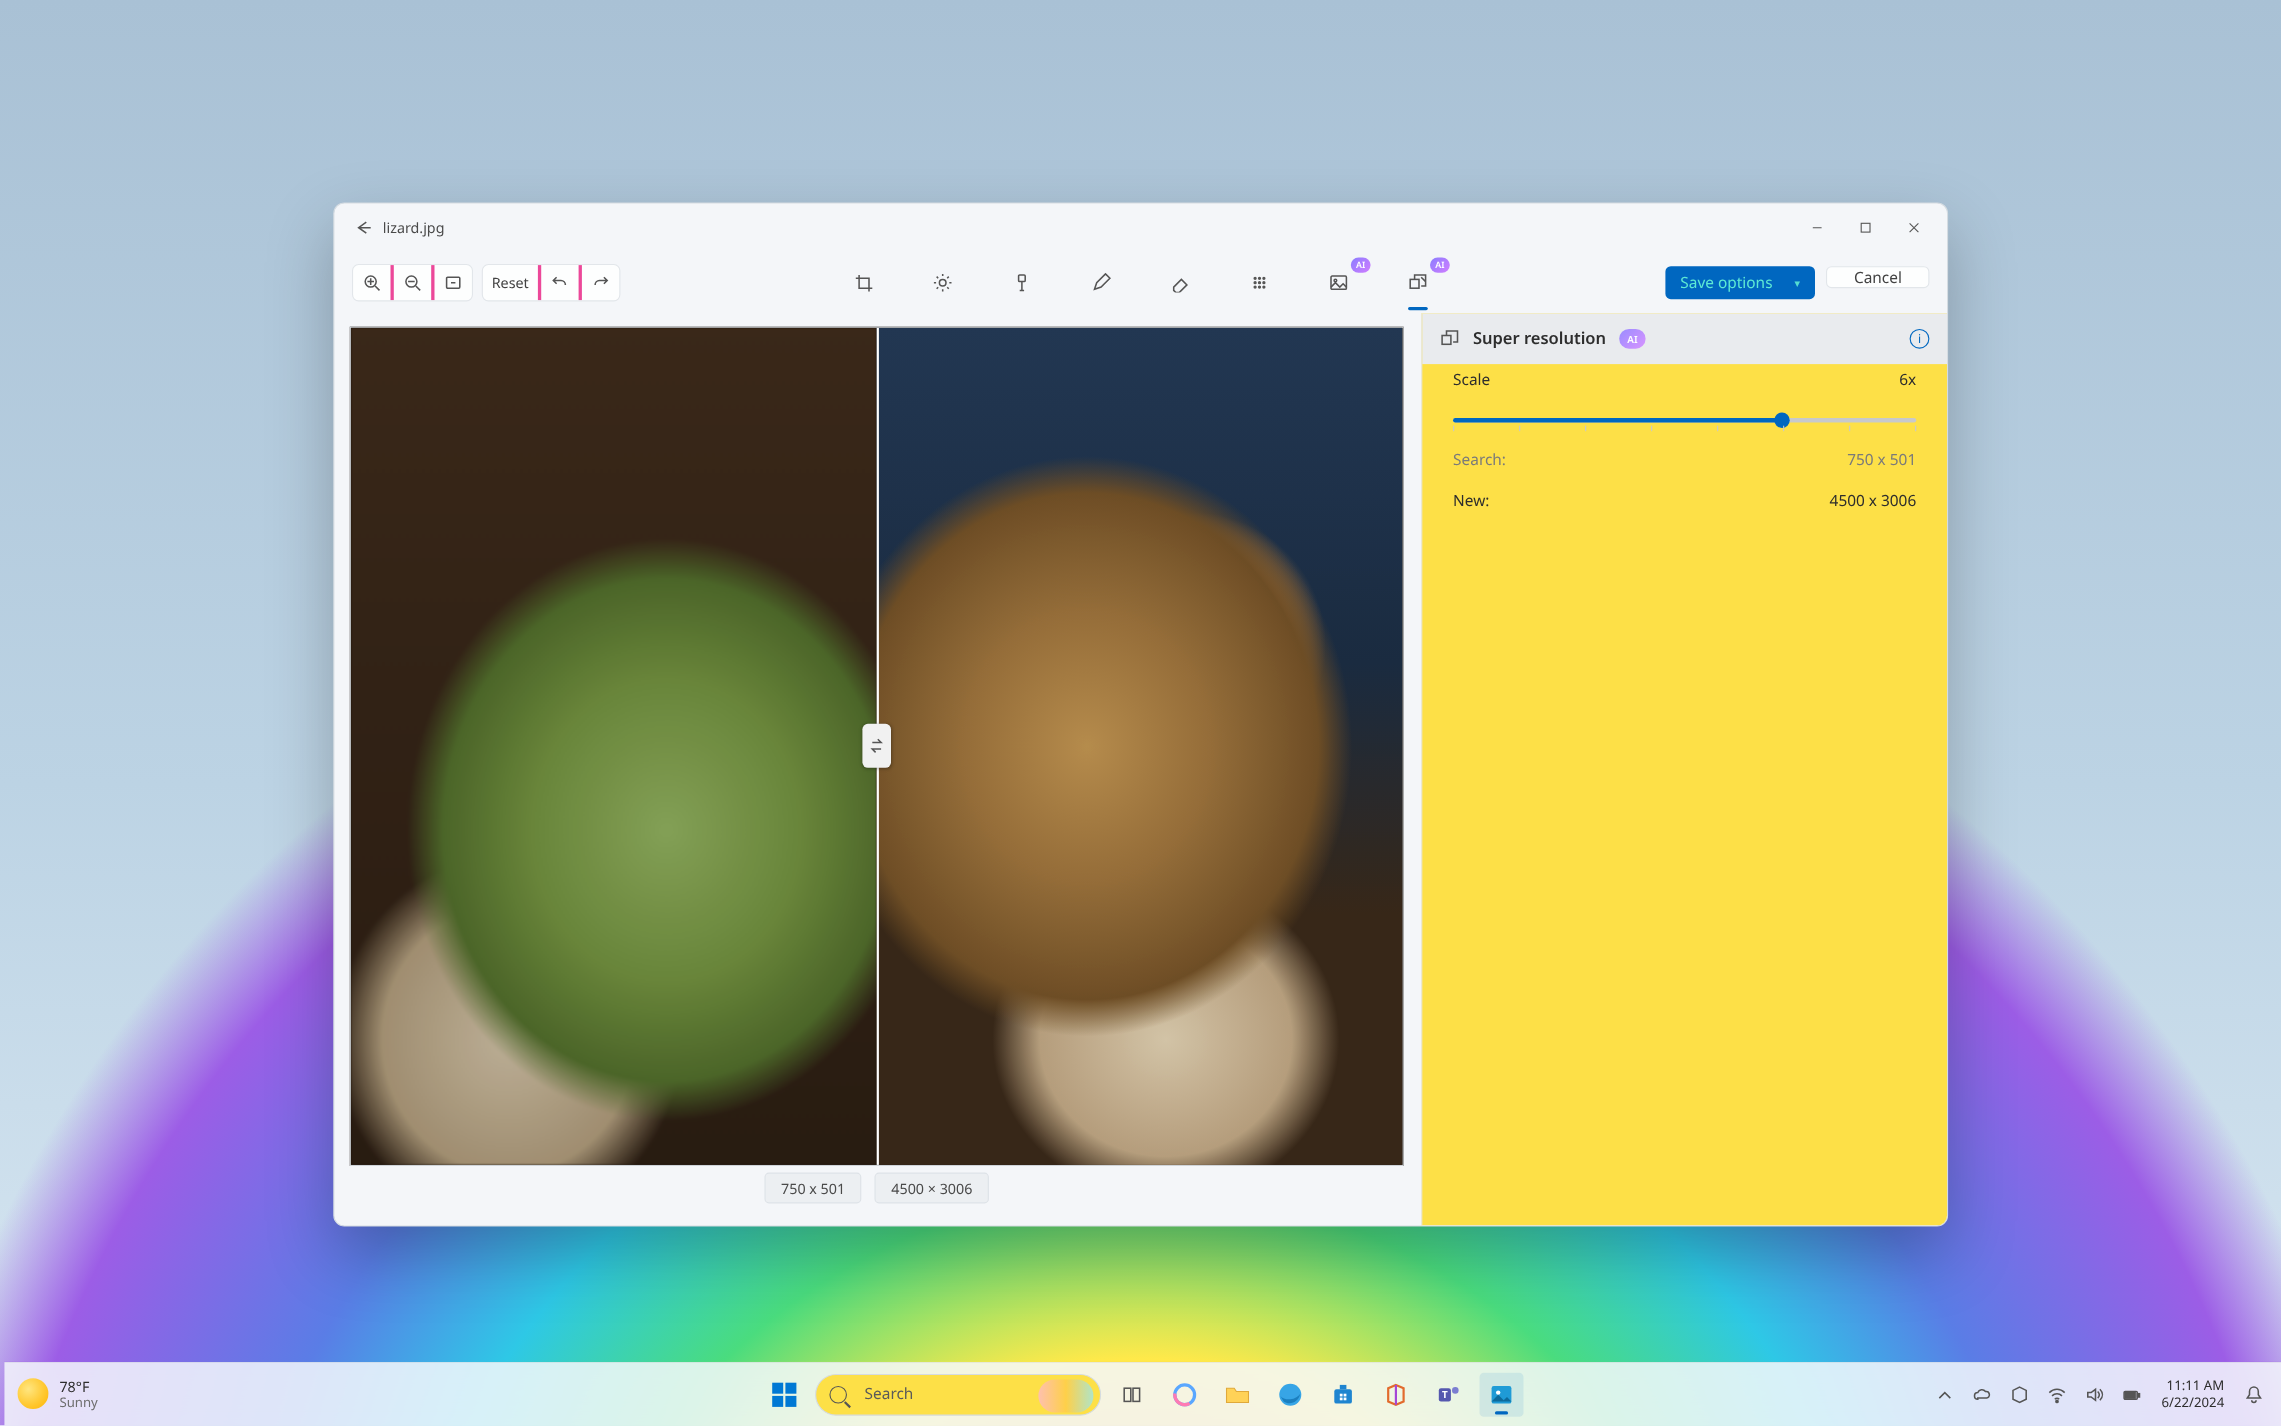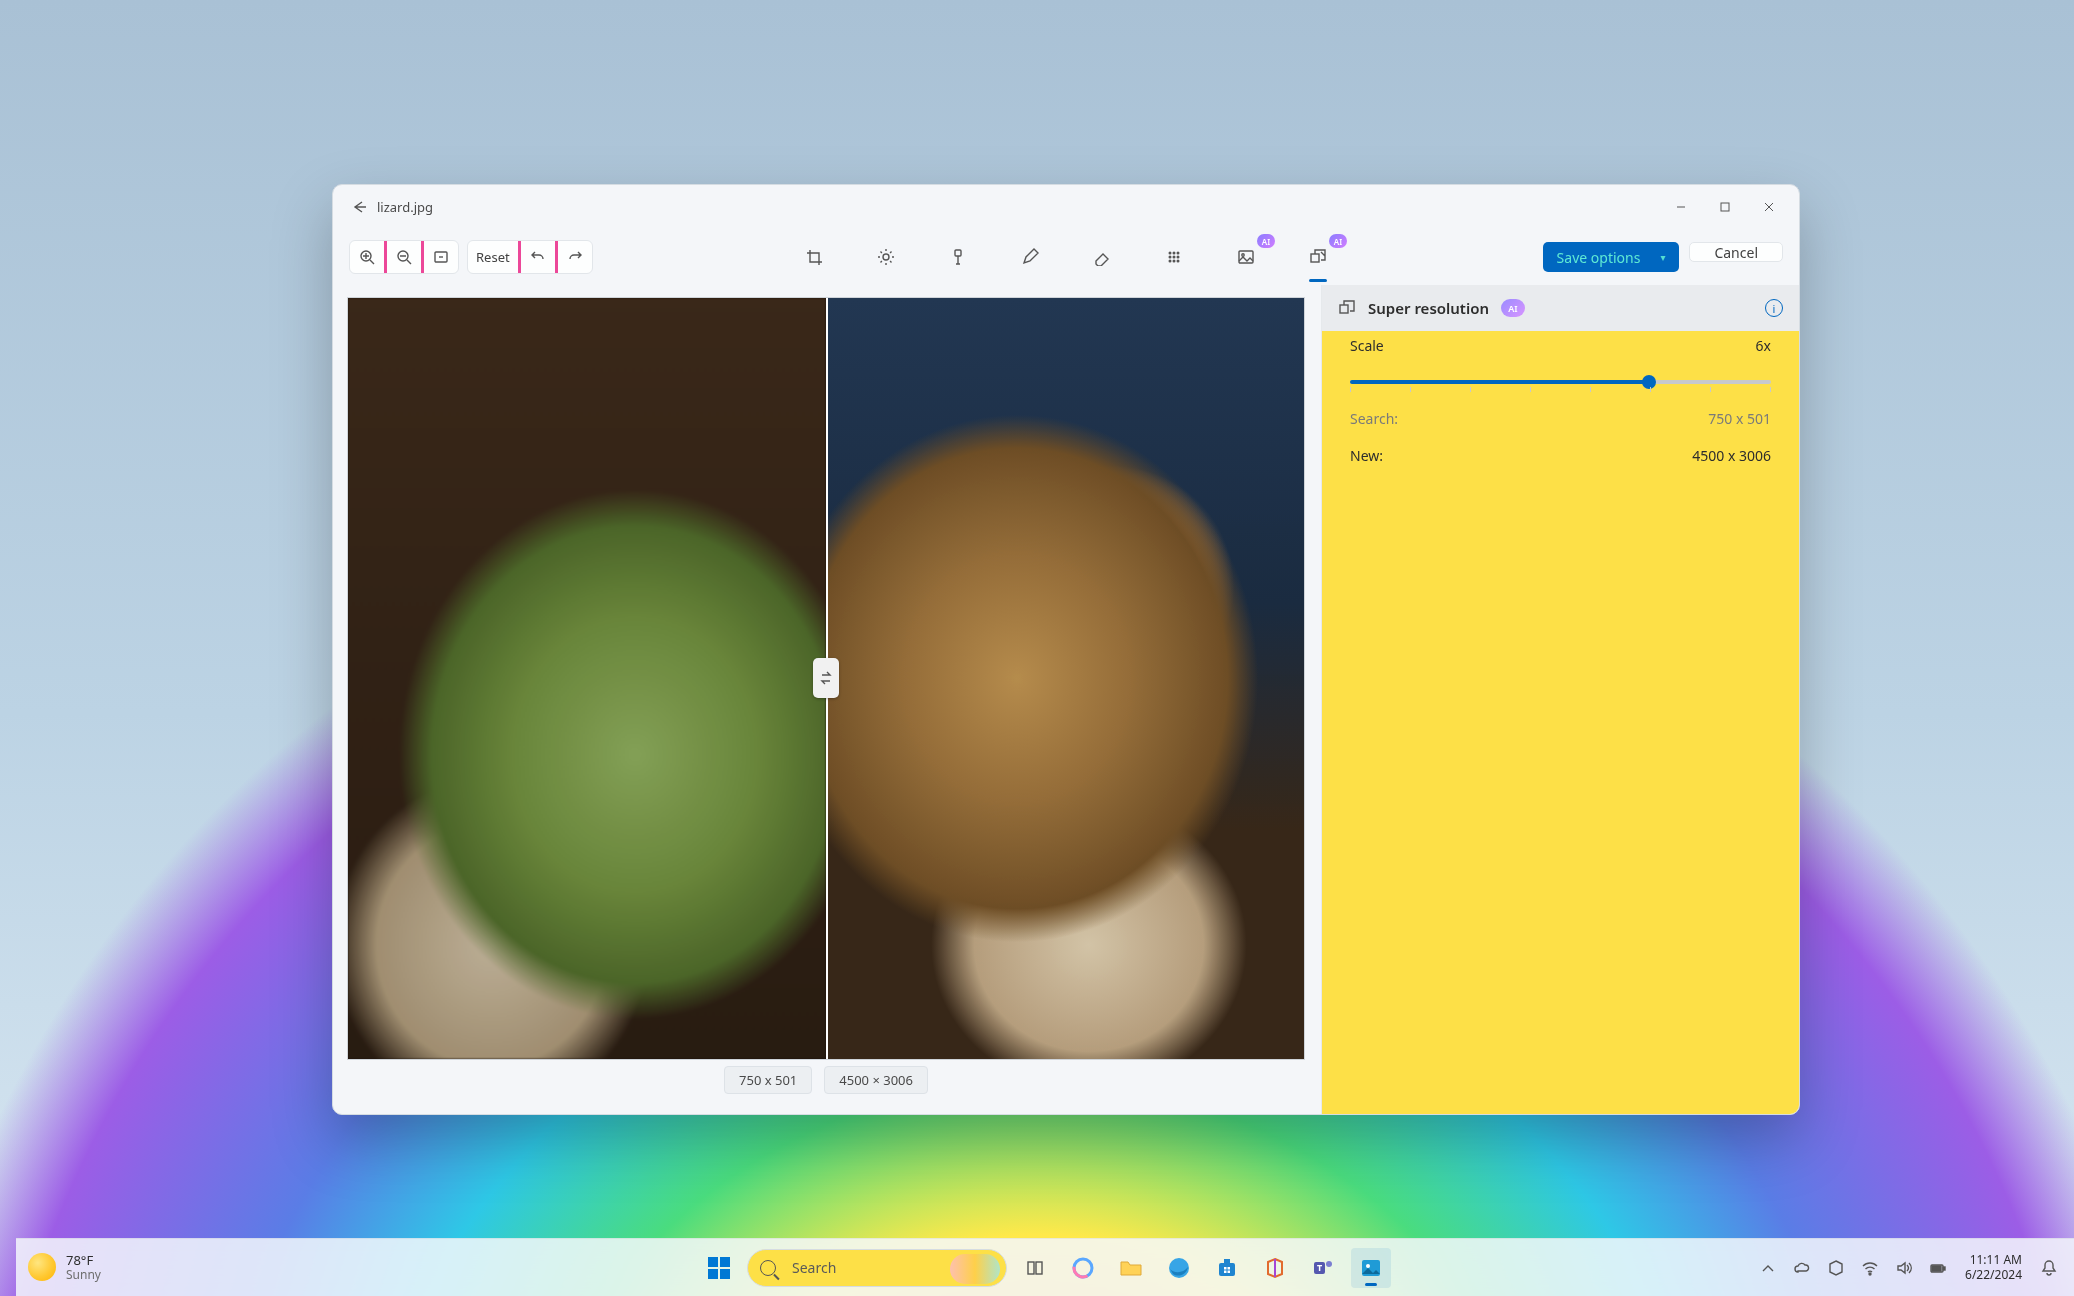--- a/index.html
+++ b/index.html
@@ -23,21 +23,20 @@
     position: absolute;
     left: 303px; top: 184px;
     width: 1468px; height: 931px;
     background: #f4f6f9;
     border: 1px solid #d5dce2;
     border-radius: 10px;
     box-shadow: 0 25px 60px rgba(0,0,0,.25);
     display: flex;
     flex-direction: column;
     overflow: hidden;
-    margin-left: 29px;
   }
   .titlebar {
     height: 44px;
     display: flex;
     align-items: center;
     padding: 0 8px;
     font-size: 13px;
     color: #4a4a4a;
   }
   .titlebar .back-btn,
@@ -290,21 +289,21 @@
     left: 0; right: 0; top: 14px;
     display: flex; justify-content: space-between;
   }
   .slider-ticks span {
     width: 1px; height: 5px; background: #c7c9cc;
   }
 
   
   .taskbar {
     position: absolute;
-    left: 16px; right: 0; bottom: 0;
+    left: 4px; right: 0; bottom: 0;
     height: 58px;
     background: rgba(245, 248, 251, .85);
     backdrop-filter: blur(20px);
     display: flex;
     align-items: center;
     padding: 0 12px;
     border-top: 1px solid rgba(0,0,0,.05);
   }
   .tb-left {
     display: flex; align-items: center; gap: 10px;

